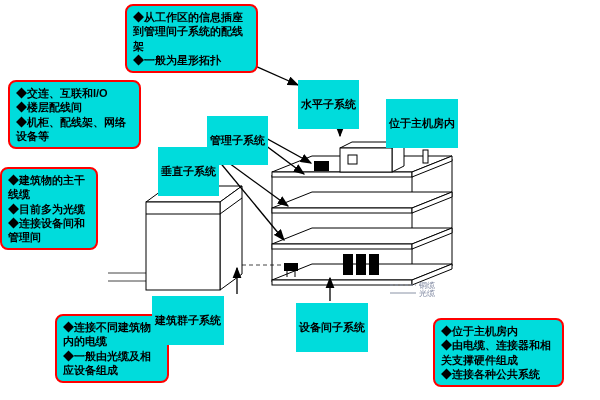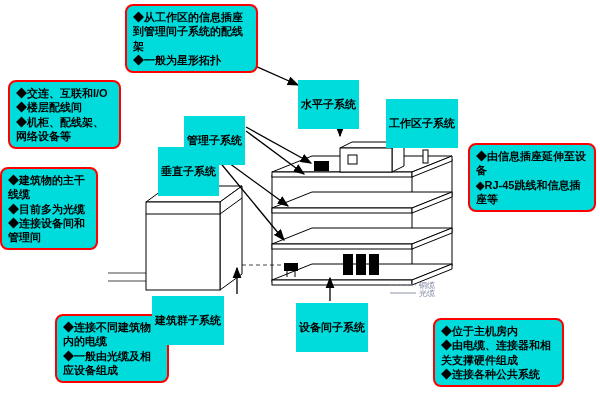--- a/index.html
+++ b/index.html
@@ -137,48 +137,44 @@
       <line x1="390" y1="293" x2="416" y2="293" stroke="#8a93a6"></line>
       <text x="419" y="296" font-size="8" fill="#7e87a0">光缆</text>
     </g>
   </svg>
 
   <div class="callout" style="left:125px; top:4px; width:133px;">
     <div class="cl-line">◆从工作区的信息插座到管理间子系统的配线架</div>
     <div class="cl-line">◆一般为星形拓扑</div>
   </div>
 
-  <div class="callout" style="left:8px; top:80px; width:113px;">
+  <div class="callout" style="left:8px; top:80px; width:133px;">
     <div class="cl-line">◆交连、互联和I/O</div>
     <div class="cl-line">◆楼层配线间</div>
     <div class="cl-line">◆机柜、配线架、网络设备等</div>
   </div>
 
   <div class="callout" style="left:0px; top:167px; width:98px;">
     <div class="cl-line">◆建筑物的主干线缆</div>
     <div class="cl-line">◆目前多为光缆</div>
     <div class="cl-line">◆连接设备间和管理间</div>
   </div>
 
   <div class="callout" style="left:55px; top:314px; width:114px;">
     <div class="cl-line">◆连接不同建筑物内的电缆</div>
     <div class="cl-line">◆一般由光缆及相应设备组成</div>
   </div>
 
-  <div class="callout" style="left:468px; top:143px; width:128px;">
-    <div class="cl-line">◆由信息插座延伸至设备</div>
-    <div class="cl-line">◆RJ-45跳线和信息插座等</div>
-  </div>
 
   <div class="callout" style="left:433px; top:318px; width:131px;">
     <div class="cl-line">◆位于主机房内</div>
     <div class="cl-line">◆由电缆、连接器和相关支撑硬件组成</div>
     <div class="cl-line">◆连接各种公共系统</div>
   </div>
 
   <div class="tag" style="left:298px; top:80px;">水平子系统</div>
-  <div class="tag" style="left:386px; top:99px;">工作区子系统</div>
-  <div class="tag" style="left:184px; top:116px;">管理子系统</div>
+  <div class="tag" style="left:386px; top:99px;">位于主机房内</div>
+  <div class="tag" style="left:207px; top:116px;">管理子系统</div>
   <div class="tag" style="left:152px; top:296px;">建筑群子系统</div>
   <div class="tag" style="left:158px; top:147px;">垂直子系统</div>
   <div class="tag" style="left:296px; top:303px;">设备间子系统</div>
 
 </div>
 
 </body></html>

